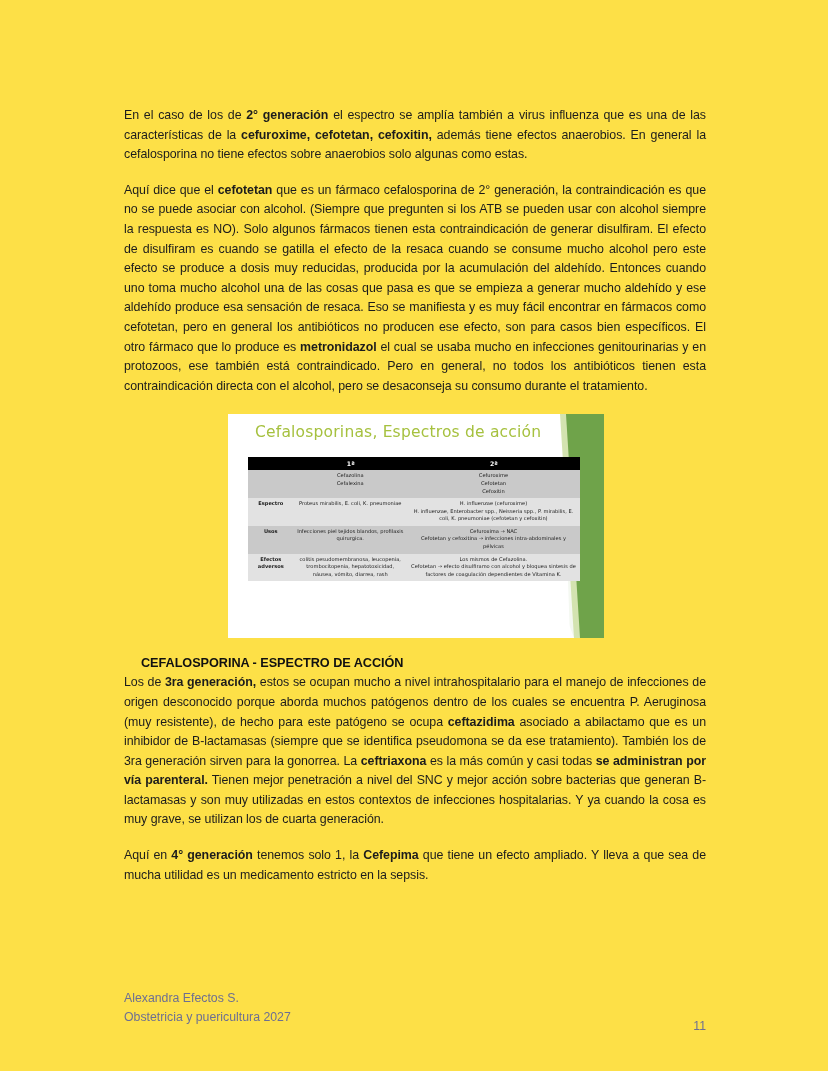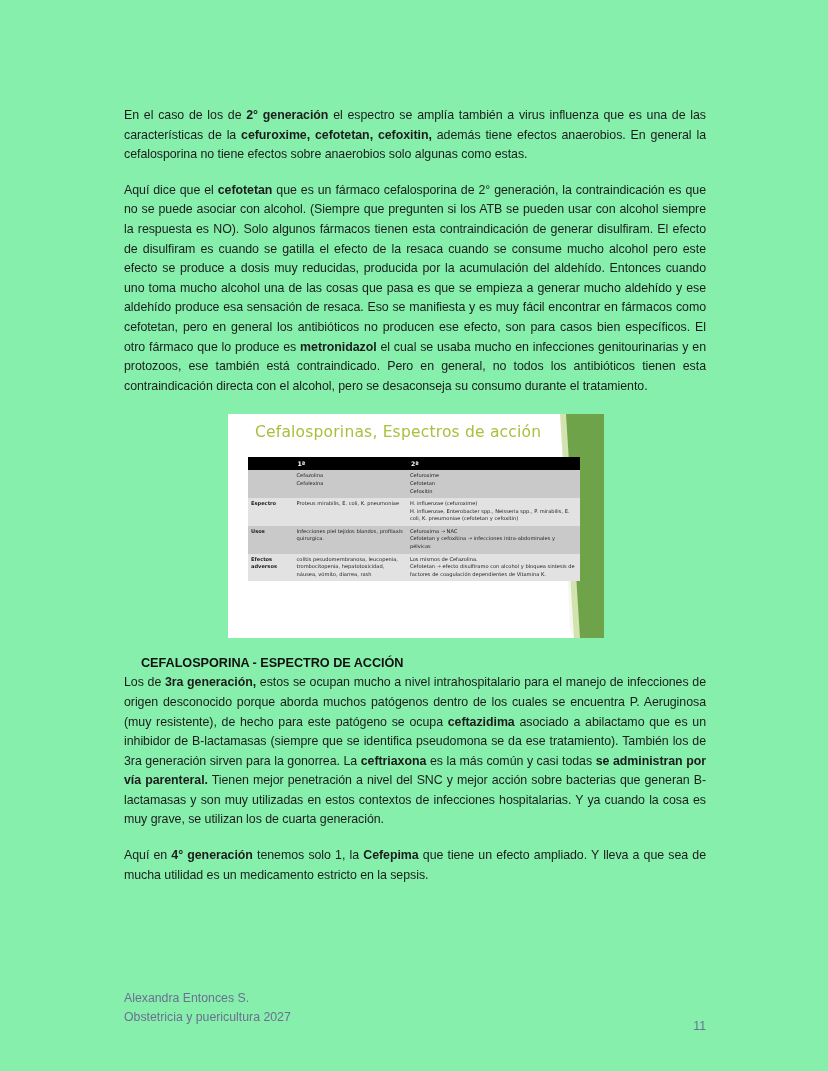--- a/index.html
+++ b/index.html
@@ -13,21 +13,21 @@
     position: relative;
     font-family: "Liberation Sans", sans-serif;
     overflow: hidden;
   }
 
   .page {
     position: absolute;
     left: 0; top: 0;
     width: 828px;
     height: 1071px;
-    background: #86efac;
+    background: #fde047;
   }
 
   .content {
     position: absolute;
     left: 124px;
     top: 106px;
     width: 582px;
   }
 
   p.body-par {
@@ -50,20 +50,21 @@
     height: 224px;
   }
   .slide {
     position: absolute;
     left: 104px;
     top: 0;
     width: 376px;
     height: 224px;
     background: #ffffff;
     overflow: hidden;
+    text-align: center;
   }
   
   .deco {
     position: absolute;
     right: 0;
     top: 0;
     width: 64px;
     height: 224px;
     overflow: hidden;
   }
@@ -192,19 +193,19 @@
     <h2 class="section-head">CEFALOSPORINA - ESPECTRO DE ACCIÓN</h2>
 
     <p class="body-par"><span>Los de </span><b>3ra generación,</b><span> estos se ocupan mucho a nivel intrahospitalario para el manejo de infecciones de origen desconocido porque aborda muchos patógenos dentro de los cuales se encuentra P. Aeruginosa (muy resistente), de hecho para este patógeno se ocupa </span><b>ceftazidima</b><span> asociado a  abilactamo que es un inhibidor de B-lactamasas (siempre que se identifica pseudomona se da ese tratamiento). También los de 3ra generación sirven para la gonorrea. La </span><b>ceftriaxona</b><span> es la más común y casi todas </span><b>se administran por vía parenteral.</b><span> Tienen mejor penetración a nivel del SNC y mejor acción sobre bacterias que generan B-lactamasas y son muy utilizadas en estos contextos de infecciones hospitalarias. Y ya cuando la cosa es muy grave, se utilizan los de cuarta generación.</span></p>
 
     <p class="body-par tight"><span>Aquí en </span><b>4° generación</b><span> tenemos solo 1, la </span><b>Cefepima</b><span> que tiene un efecto ampliado. Y lleva a que sea de mucha utilidad es un medicamento estricto en la sepsis.</span></p>
 
   </div>
 
   <div class="footer">
     <div class="fleft">
-      <div>Alexandra Entonces S.</div>
+      <div>Alexandra Efectos S.</div>
       <div>Obstetricia y puericultura 2027</div>
     </div>
     <div class="fright">11</div>
   </div>
 
 </div>
 
 </body></html>

